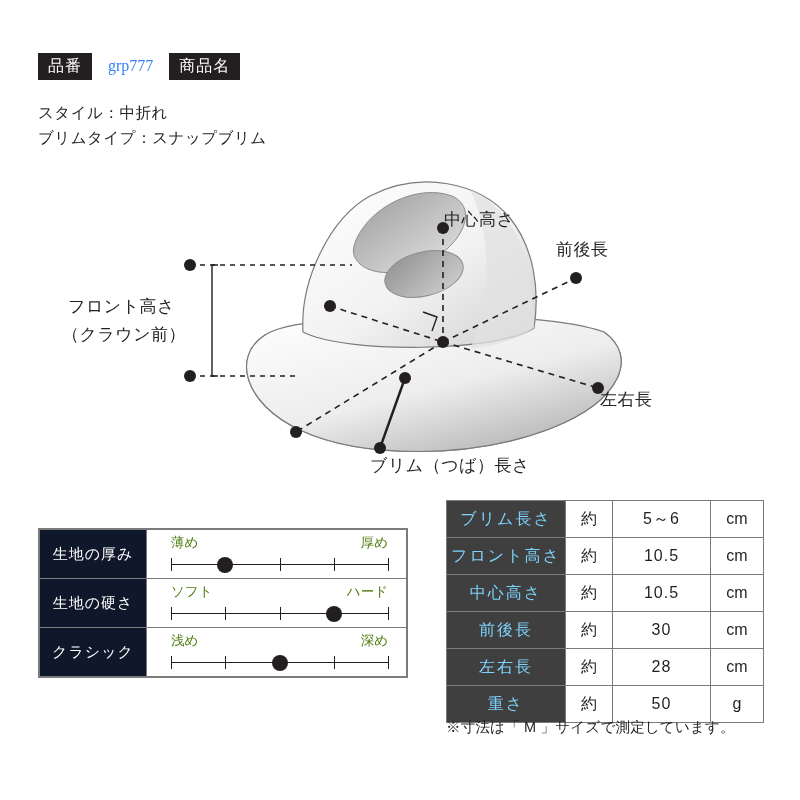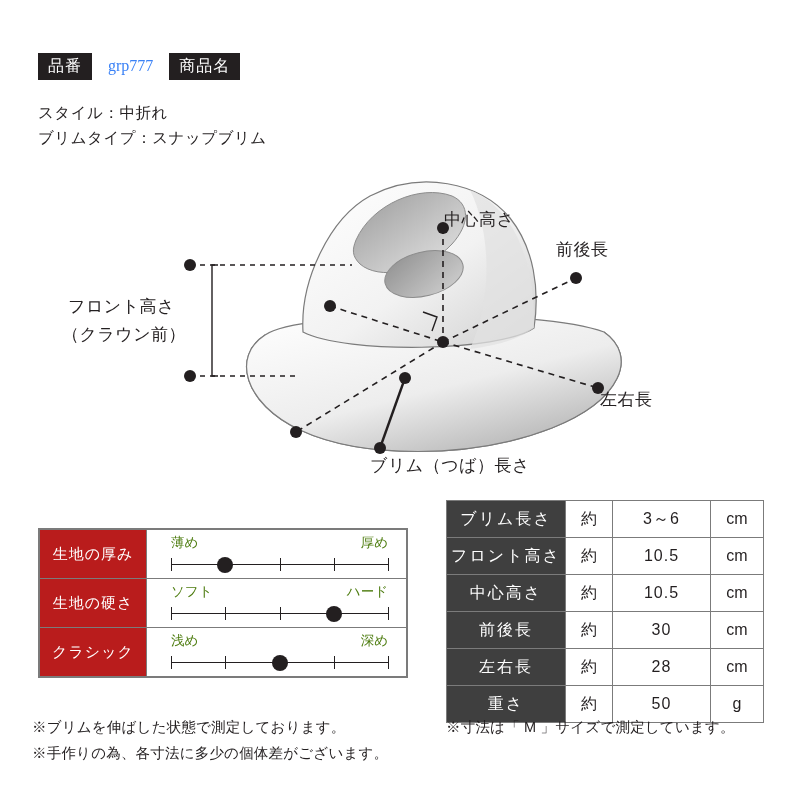--- a/index.html
+++ b/index.html
@@ -96,21 +96,21 @@
     border-collapse: collapse;
     width: 100%;
   }
   .gauges td {
     border: 1px solid #7b7b7b;
     height: 46px;
     vertical-align: middle;
   }
   .g-label {
     width: 104px;
-    background: #b91c1c;
+    background: #0f172a;
     color: #ffffff;
     font-size: 15px;
     text-align: center;
     letter-spacing: 1px;
   }
   .g-track {
     position: relative;
     padding: 0;
   }
   .g-ends {
@@ -166,21 +166,21 @@
     width: 100%;
   }
   .measures td {
     border: 1px solid #7b7b7b;
     height: 34px;
     font-size: 16px;
   }
   .m-label {
     width: 116px;
     background: #3f3f3f;
-    color: #ffffff;
+    color: #7dd3fc;
     text-align: center;
     letter-spacing: 2px;
     font-size: 15px;
   }
   .m-approx {
     width: 44px;
     text-align: center;
     font-size: 15px;
   }
   .m-value {
@@ -365,21 +365,21 @@
       </tbody>
     </table>
   </div>
 
   <div class="measures">
     <table>
       <tbody>
         <tr>
           <td class="m-label">ブリム長さ</td>
           <td class="m-approx">約</td>
-          <td class="m-value">3～6</td>
+          <td class="m-value">5～6</td>
           <td class="m-unit">cm</td>
         </tr>
         <tr>
           <td class="m-label">フロント高さ</td>
           <td class="m-approx">約</td>
           <td class="m-value">10.5</td>
           <td class="m-unit">cm</td>
         </tr>
         <tr>
           <td class="m-label">中心高さ</td>
@@ -402,21 +402,17 @@
         <tr>
           <td class="m-label">重さ</td>
           <td class="m-approx">約</td>
           <td class="m-value">50</td>
           <td class="m-unit">g</td>
         </tr>
       </tbody>
     </table>
   </div>
 
-  <div class="notes-left">
-    <div>※ブリムを伸ばした状態で測定しております。</div>
-    <div>※手作りの為、各寸法に多少の個体差がございます。</div>
-  </div>
   <div class="notes-right">
     <div>※寸法は「 M 」サイズで測定しています。</div>
   </div>
 
 </div>
 
 </body></html>

